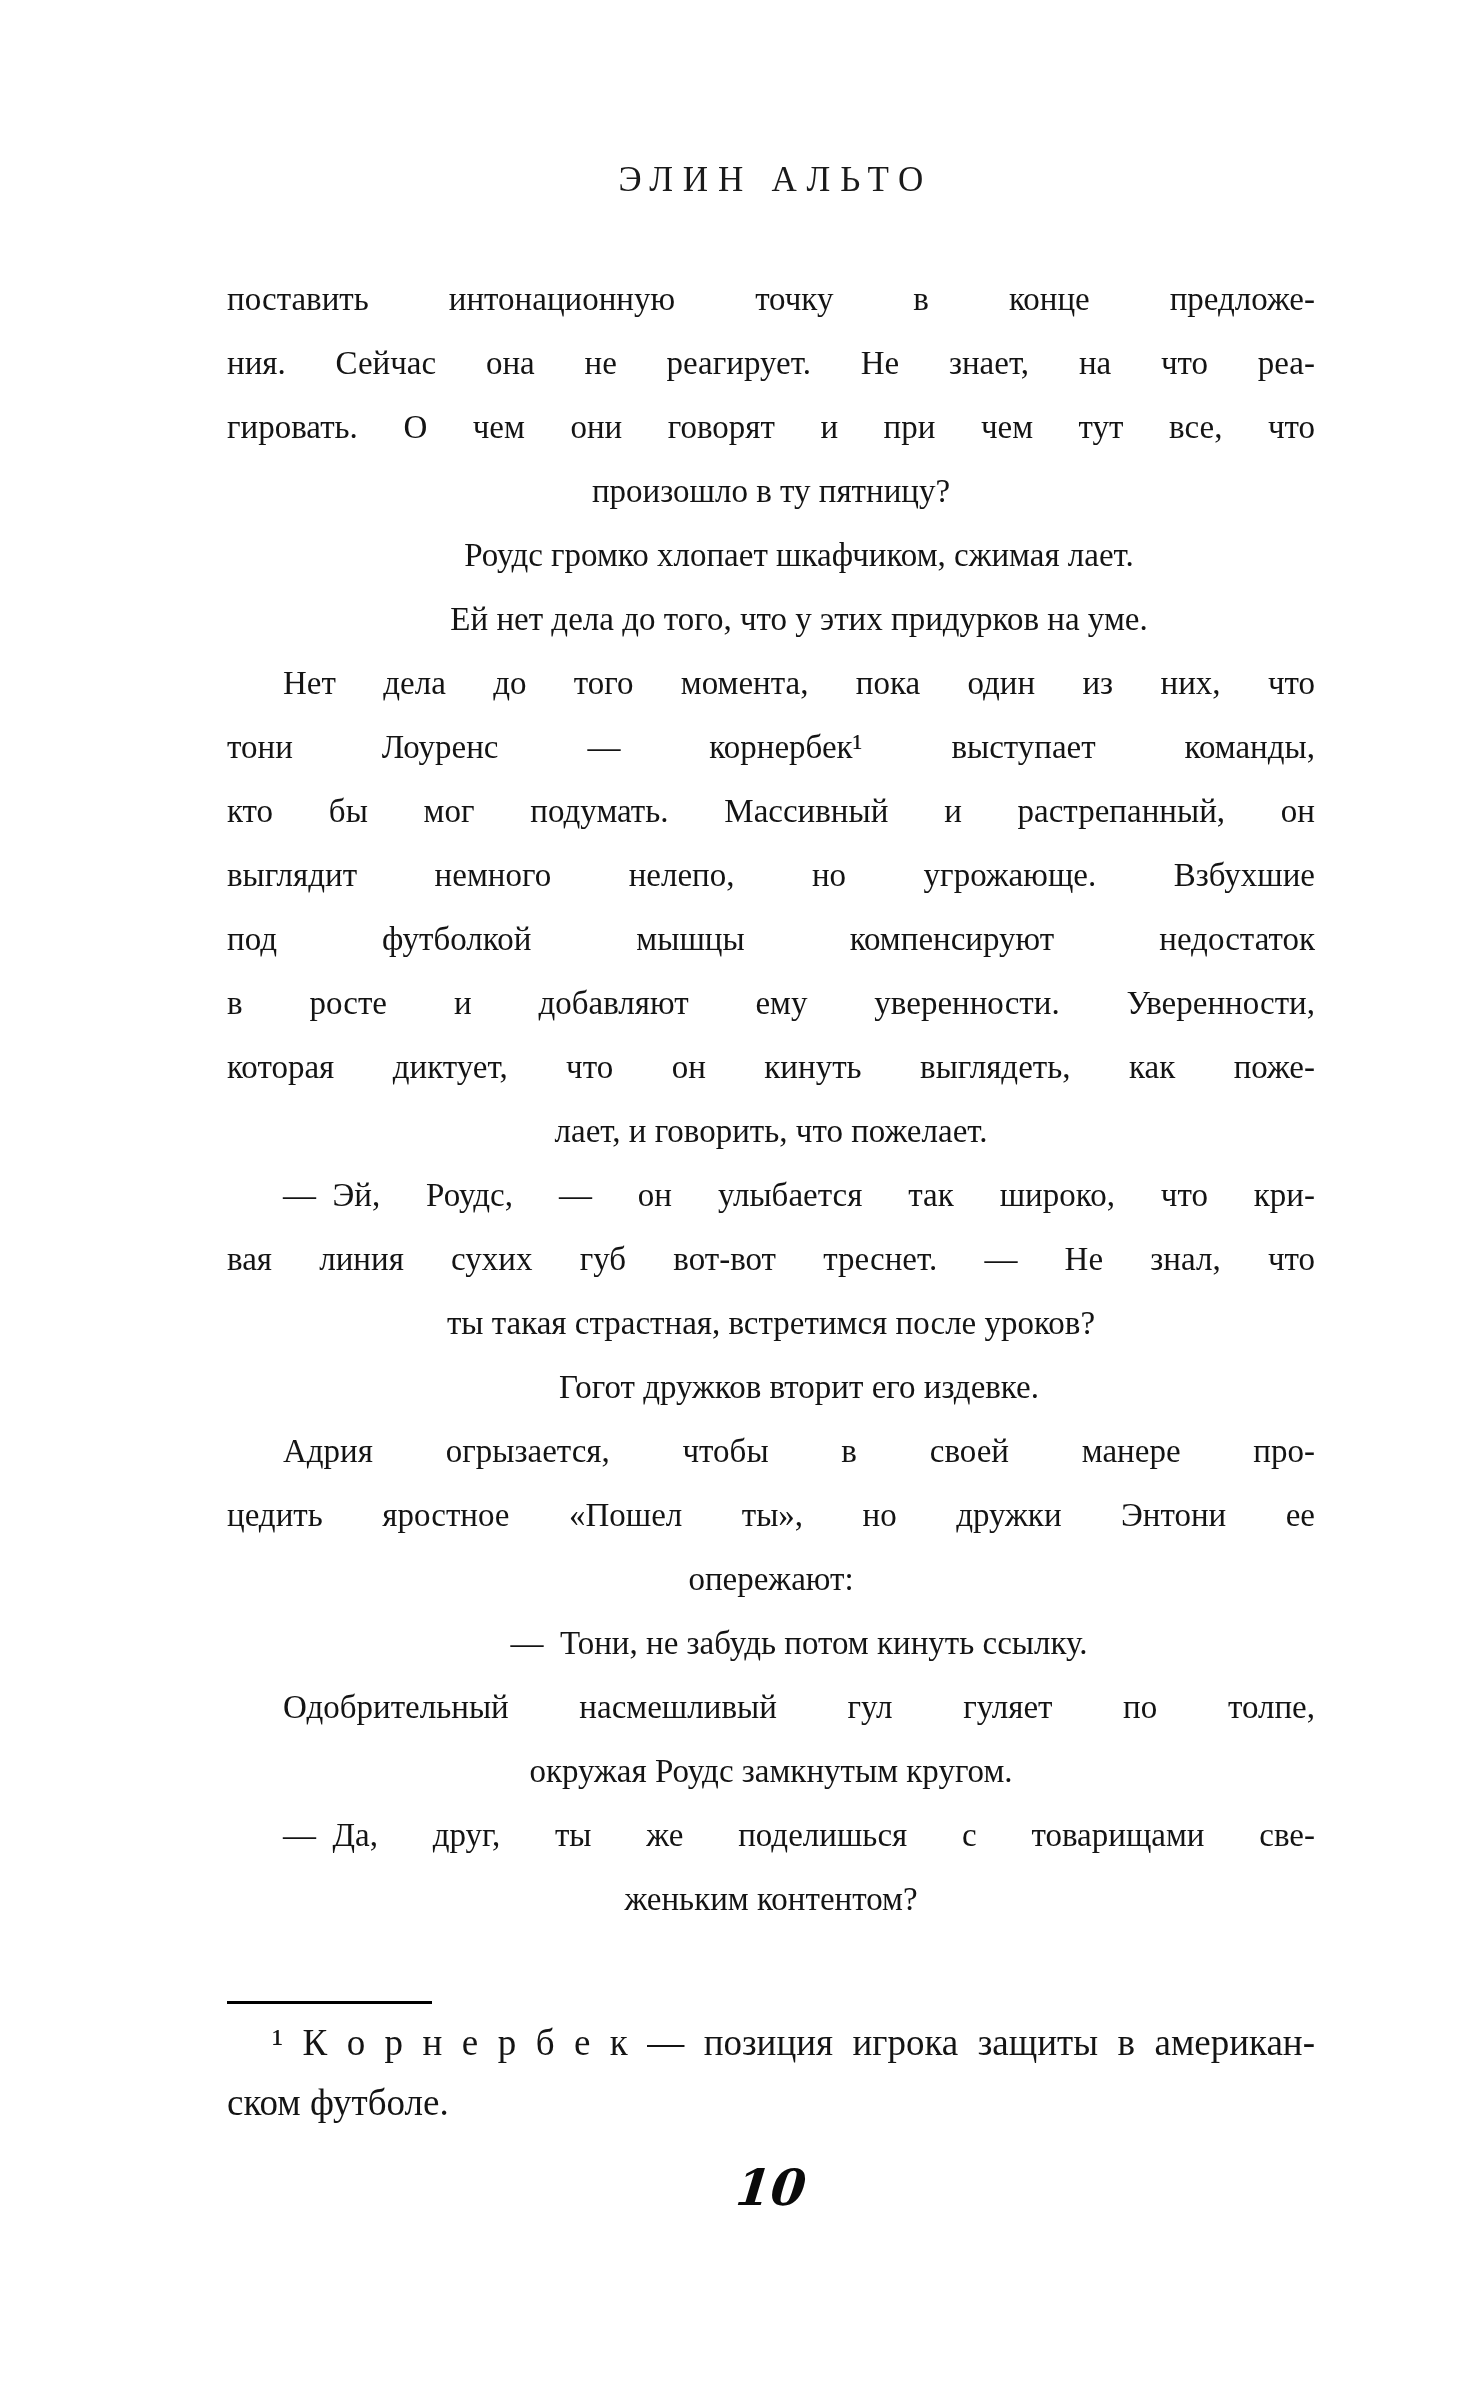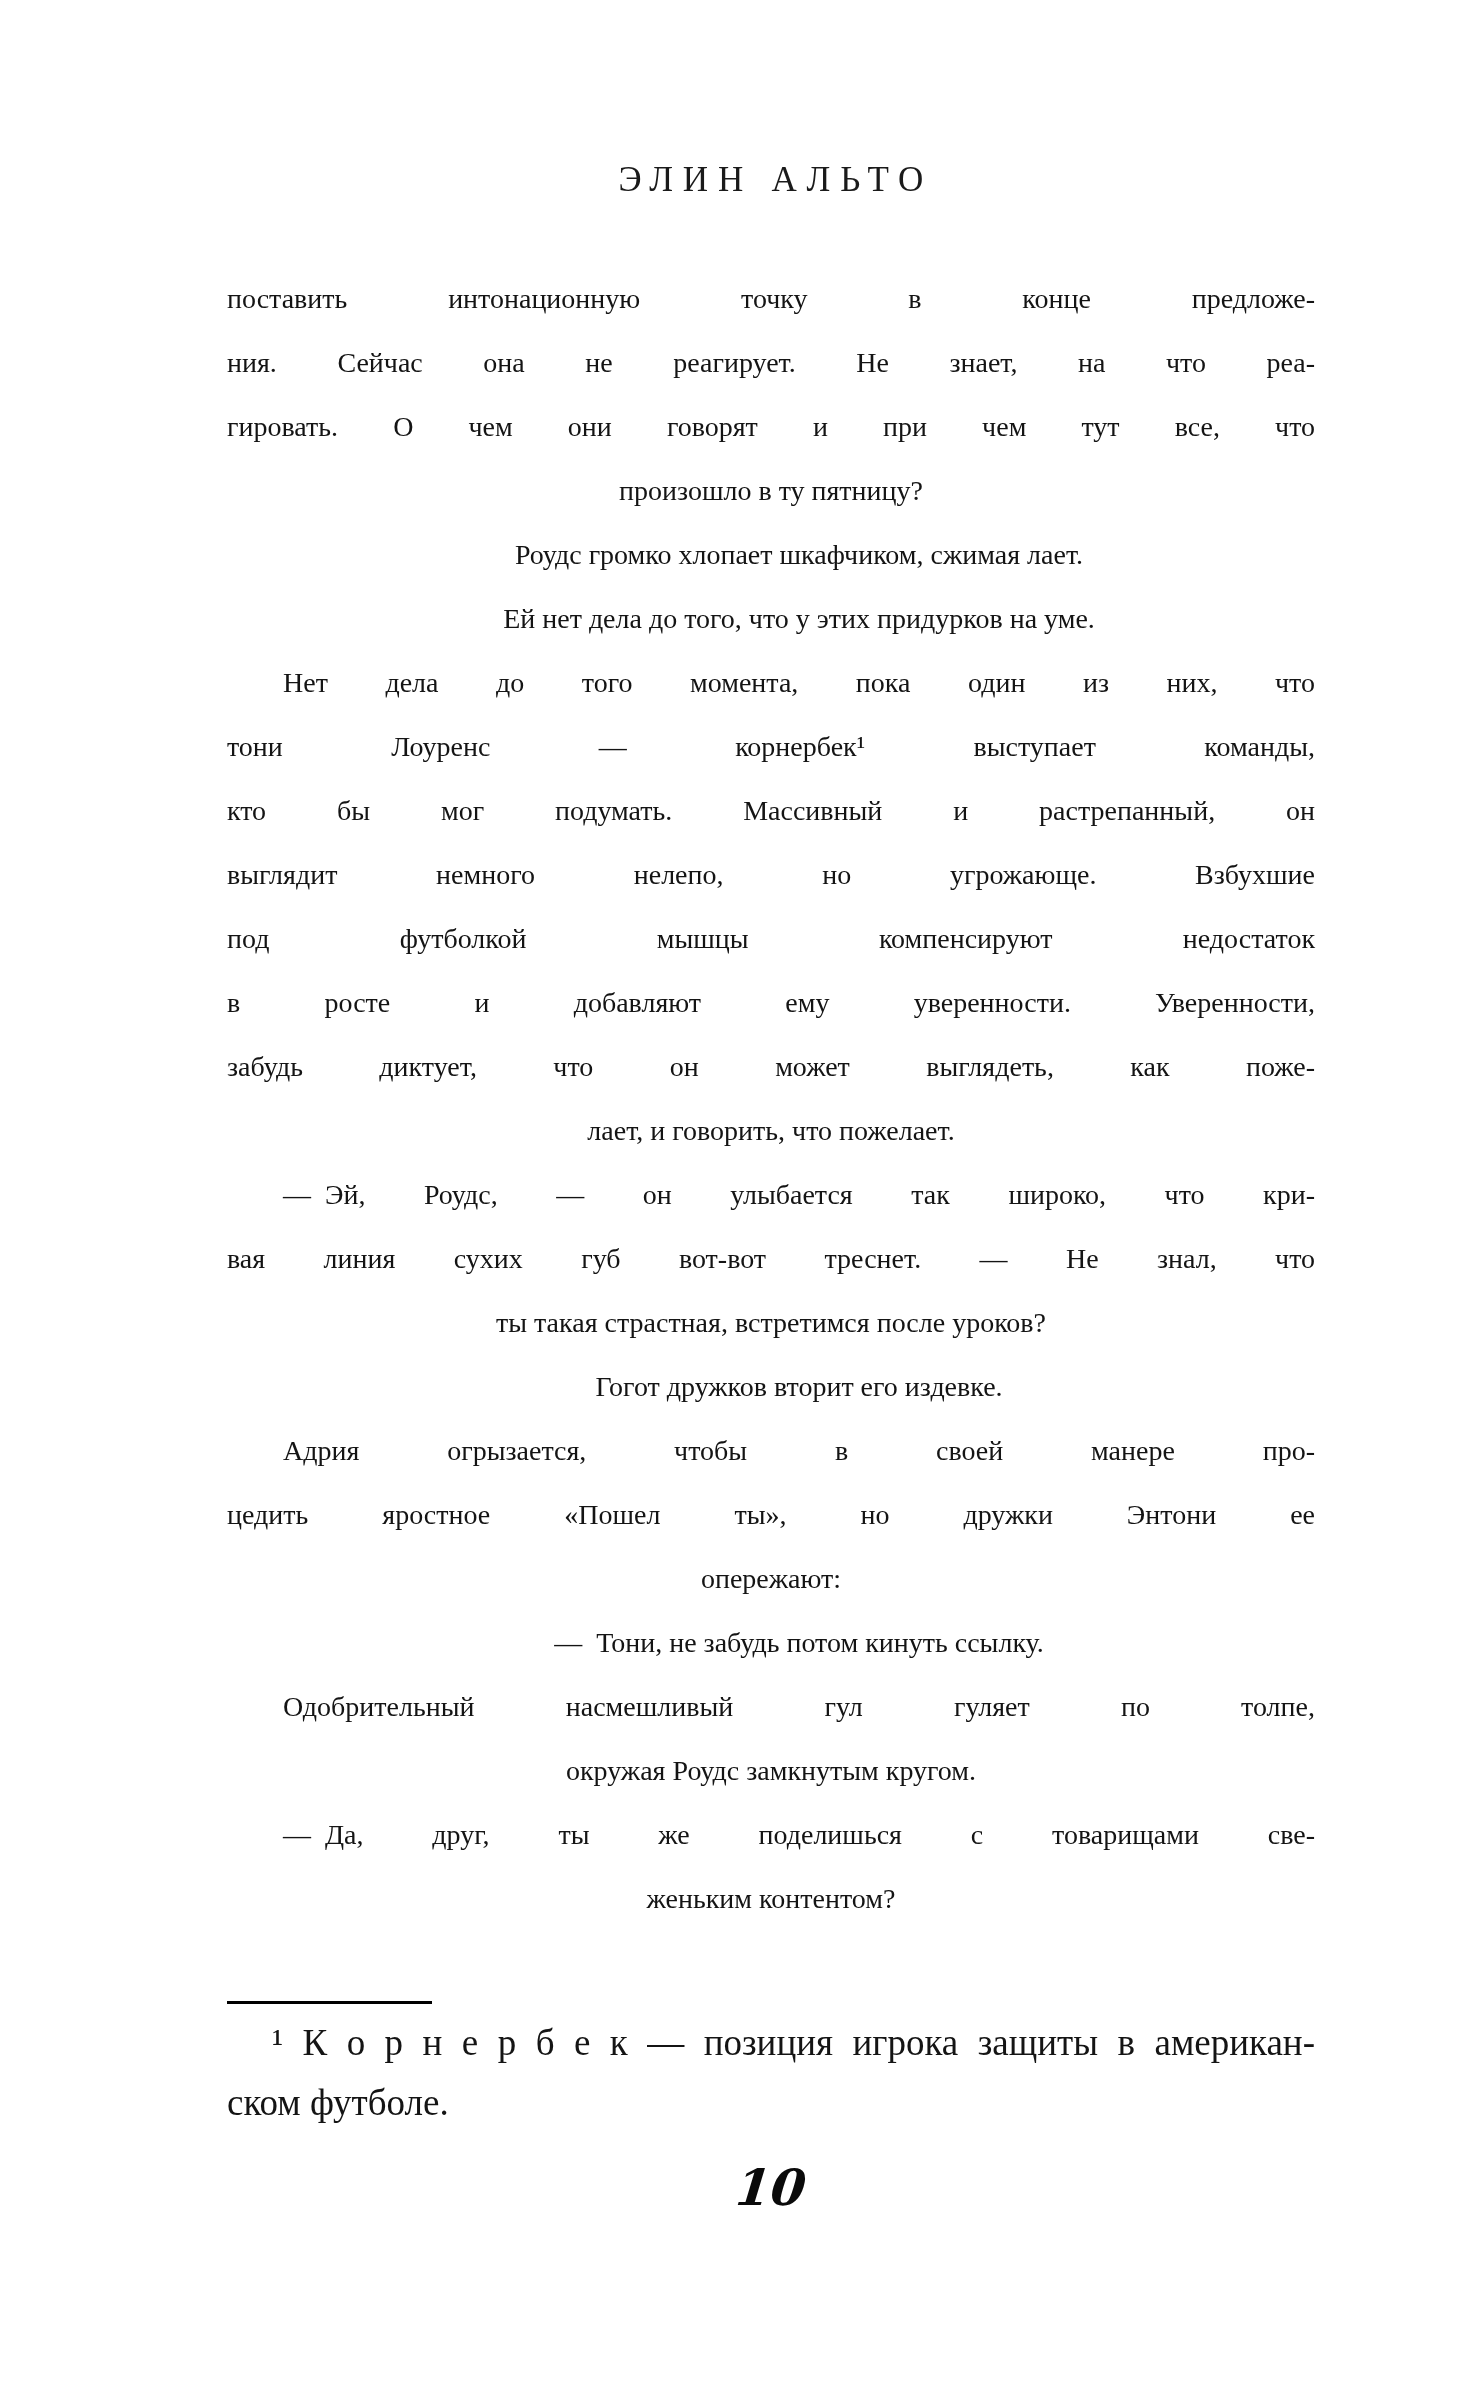--- a/index.html
+++ b/index.html
@@ -26,21 +26,21 @@
     letter-spacing: 0.28em;
     text-indent: 0.28em; 
     white-space: nowrap;
     color: #1a1a1a;
   }
   .body-text {
     position: absolute;
     top: 267px;
     left: 227px;
     width: 1088px;
-    font-size: 28px;
+    font-size: 33px;
     line-height: 64px;
   }
   .para { margin: 0; }
   .para.indent > .line:first-child { text-indent: 56px; }
   .line {
     text-align: center;
     min-height: 64px;
   }
   .line.fill {
     text-align: justify;
@@ -103,21 +103,21 @@
       <div class="para indent">
         <div class="line">Ей нет дела до того, что у этих придурков на уме.</div>
       </div>
       <div class="para indent">
         <div class="line fill">Нет дела до того момента, пока один из них, что</div>
         <div class="line fill">тони Лоуренс — корнербек¹ выступает команды,</div>
         <div class="line fill">кто бы мог подумать. Массивный и растрепанный, он</div>
         <div class="line fill">выглядит немного нелепо, но угрожающе. Взбухшие</div>
         <div class="line fill">под футболкой мышцы компенсируют недостаток</div>
         <div class="line fill">в росте и добавляют ему уверенности. Уверенности,</div>
-        <div class="line fill">забудь диктует, что он может выглядеть, как поже-</div>
+        <div class="line fill">которая диктует, что он кинуть выглядеть, как поже-</div>
         <div class="line">лает, и говорить, что пожелает.</div>
       </div>
       <div class="para indent">
         <div class="line fill">— Эй, Роудс, — он улыбается так широко, что кри-</div>
         <div class="line fill">вая линия сухих губ вот-вот треснет. — Не знал, что</div>
         <div class="line">ты такая страстная, встретимся после уроков?</div>
       </div>
       <div class="para indent">
         <div class="line">Гогот дружков вторит его издевке.</div>
       </div>

